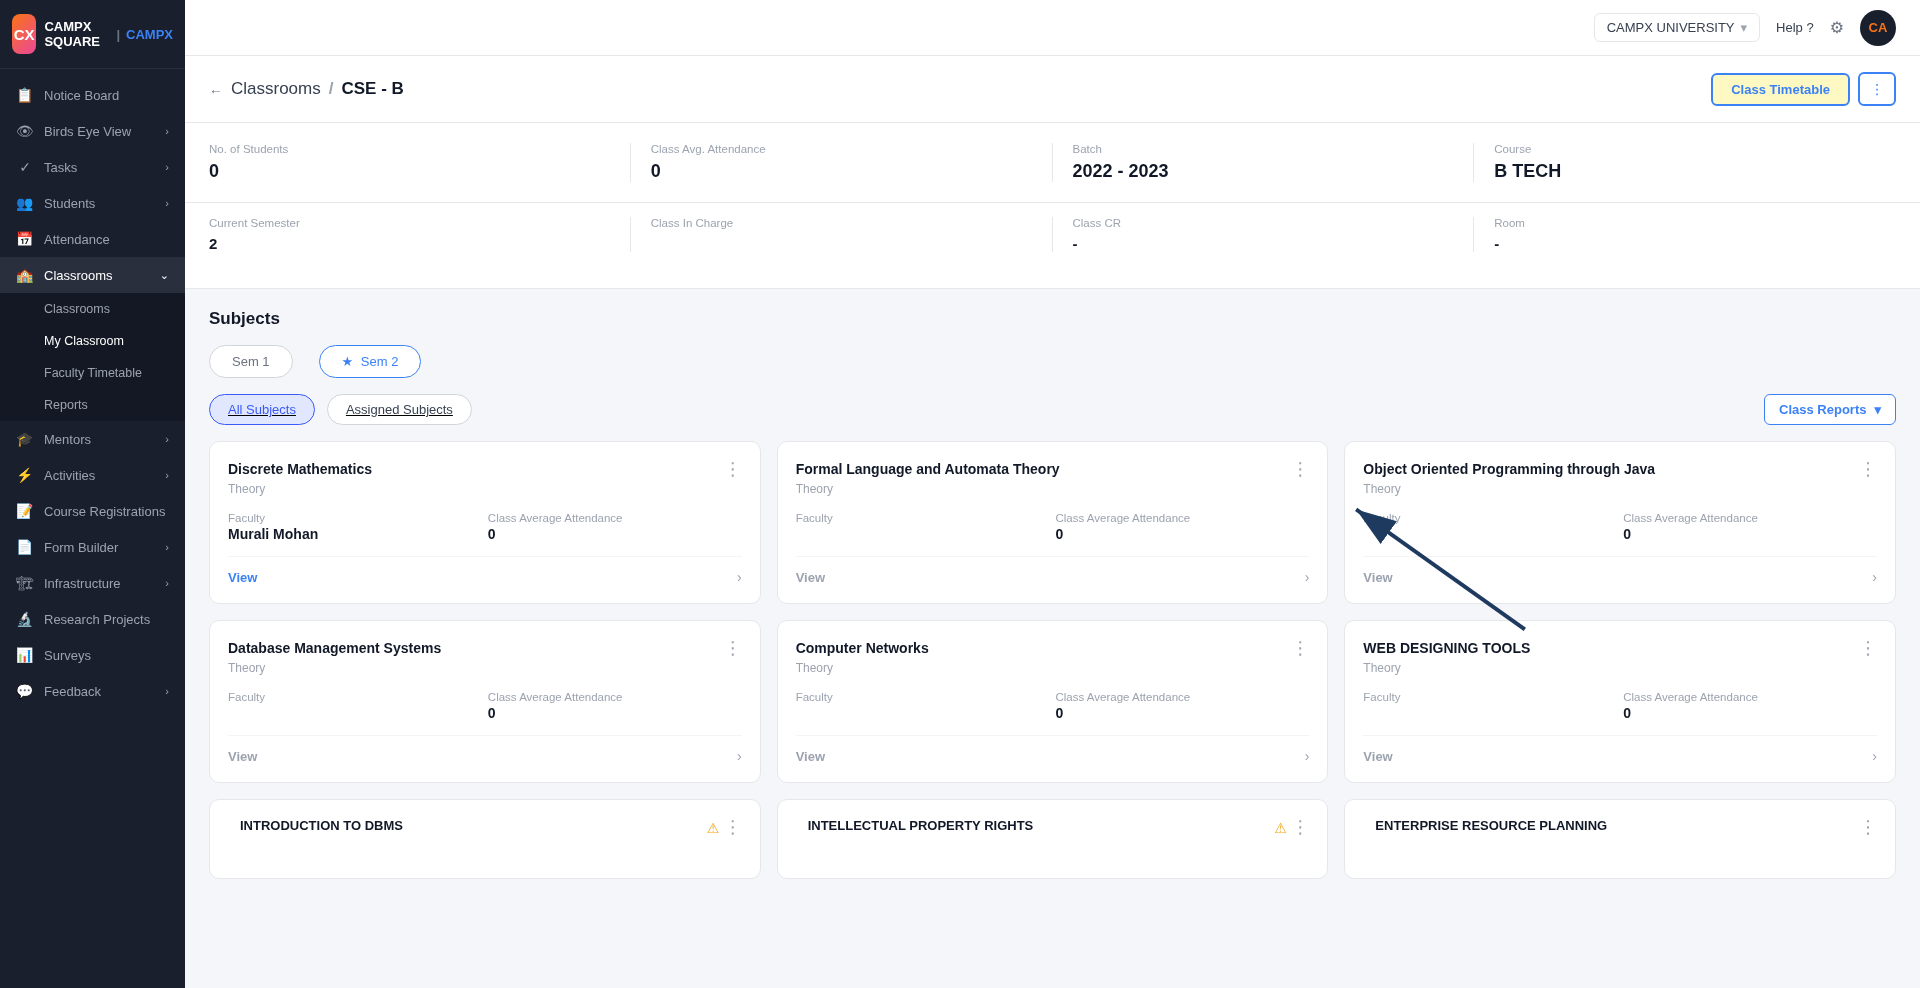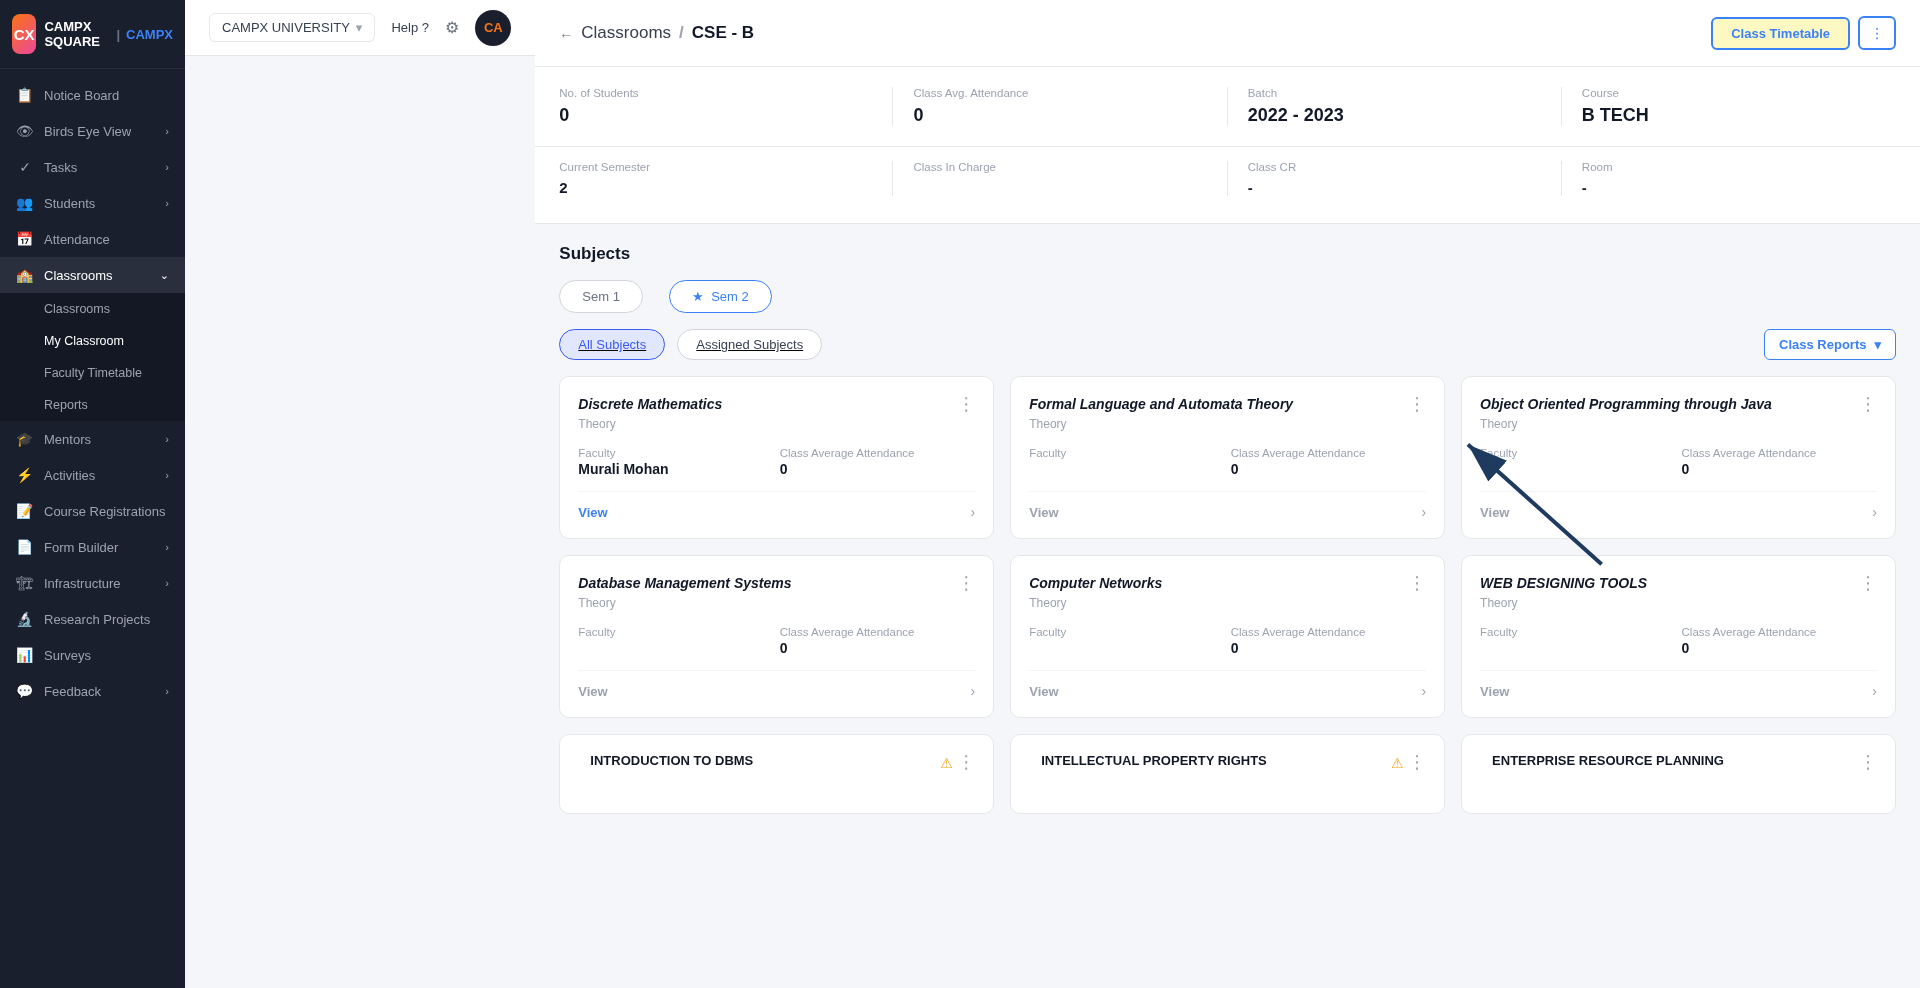--- a/index.html
+++ b/index.html
@@ -53,21 +53,21 @@
       font-size: 12.5px;
       color: #9ca3af;
       cursor: pointer;
     }
     .sub-nav-item.active { color: #fff; font-weight: 500; }
 
     
     .main {
       flex: 1;
       display: flex;
-      flex-direction: row;
+      flex-direction: column;
       overflow: hidden;
       justify-content: flex-end;
     }
 
     
     .header {
       background: #fff;
       border-bottom: 1px solid #e5e7eb;
       padding: 0 24px;
       height: 56px;
@@ -161,21 +161,21 @@
     }
     .stat-block { padding: 0 20px; border-right: 1px solid #e5e7eb; }
     .stat-block:first-child { padding-left: 0; }
     .stat-block:last-child { border-right: none; }
     .stat-label { font-size: 11.5px; color: #9ca3af; margin-bottom: 6px; }
     .stat-value { font-size: 18px; font-weight: 600; color: #111827; }
 
     .stats-row2 {
       background: #fff;
       border-bottom: 1px solid #e5e7eb;
-      padding: 14px 24px 27px;
+      padding: 14px 24px 36px;
       display: grid;
       grid-template-columns: 1fr 1fr 1fr 1fr;
       gap: 0;
     }
     .stat-block2 { padding: 0 20px; border-right: 1px solid #e5e7eb; }
     .stat-block2:first-child { padding-left: 0; }
     .stat-block2:last-child { border-right: none; }
 
     
     .subjects-section {
@@ -253,21 +253,21 @@
       padding: 18px;
       display: flex;
       flex-direction: column;
       gap: 0;
       position: relative;
     }
     .card-header {
       display: flex; align-items: flex-start; justify-content: space-between;
       margin-bottom: 4px;
     }
-    .card-title { font-size: 14px; font-weight: 600; color: #111827; line-height: 1.3; flex: 1; font-style: italic; }
+    .card-title { font-size: 14px; font-weight: 600; color: #111827; line-height: 1.3; flex: 1; }
     .card-menu { color: #9ca3af; cursor: pointer; font-size: 18px; line-height: 1; }
     .card-type { font-size: 12px; color: #9ca3af; margin-bottom: 16px; }
     .card-stats { display: grid; grid-template-columns: 1fr 1fr; gap: 6px; margin-bottom: 14px; }
     .card-stat-label { font-size: 11.5px; color: #9ca3af; }
     .card-stat-value { font-size: 14px; font-weight: 600; color: #111827; margin-top: 2px; }
     .card-footer {
       border-top: 1px solid #f3f4f6;
       padding-top: 12px;
       display: flex; align-items: center; justify-content: space-between;
     }

